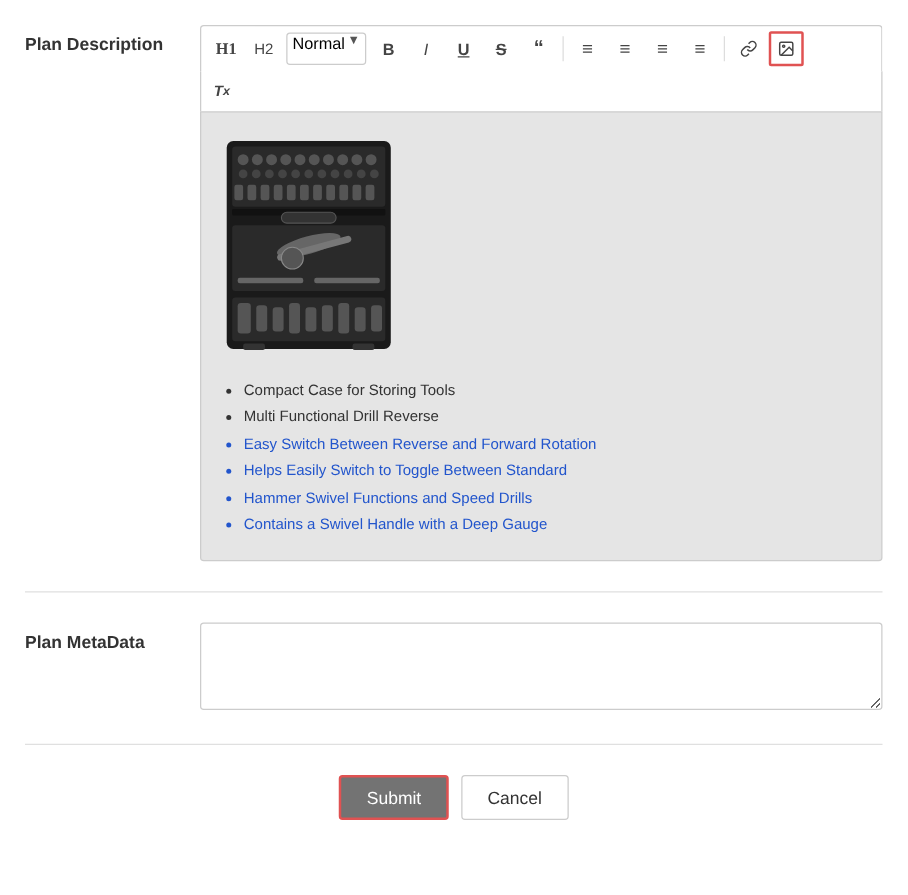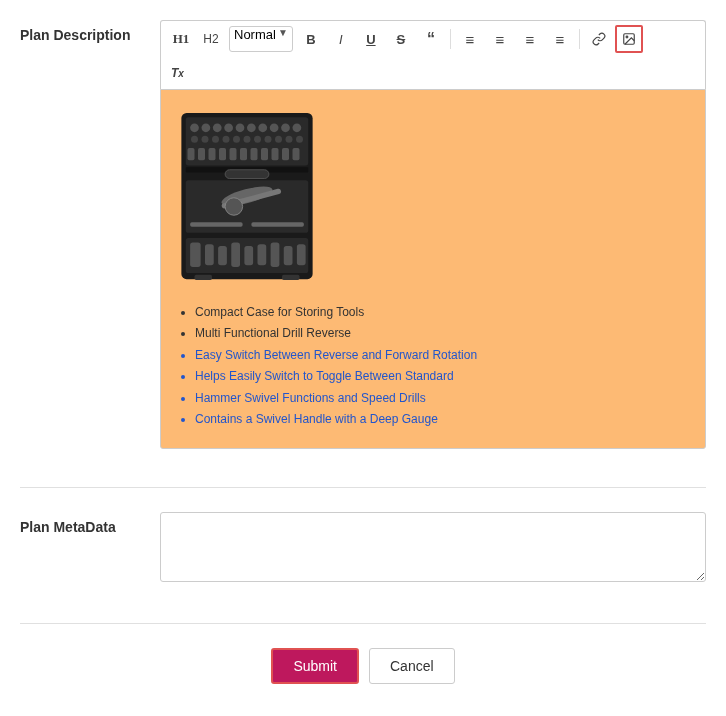--- a/index.html
+++ b/index.html
@@ -10,21 +10,21 @@
       font-size: 14px;
       padding: 20px;
       width: 726px;
       min-height: 716px;
     }
 
     .form-row {
       display: flex;
       align-items: flex-start;
       margin-bottom: 24px;
-      padding-bottom: 38px;
+      padding-bottom: 24px;
       border-bottom: 1px solid #e0e0e0;
     }
 
     .form-label {
       width: 140px;
       min-width: 140px;
       font-weight: 600;
       font-size: 14px;
       color: #333;
       padding-top: 6px;
@@ -113,21 +113,21 @@
       padding: 2px 6px;
       border: 1px solid #ccc;
       border-bottom: none;
       border-top: none;
       background: #fff;
     }
 
     
     .editor-body {
       border: 1px solid #ccc;
-      background: #fdba74;
+      background: #e5e5e5;
       min-height: 360px;
       padding: 16px;
       border-radius: 0 0 3px 3px;
     }
 
     .editor-image-wrap {
       display: flex;
       justify-content: flex-start;
       margin-bottom: 16px;
     }
@@ -178,21 +178,21 @@
 
     
     .buttons-row {
       display: flex;
       justify-content: center;
       gap: 10px;
       margin-top: 20px;
     }
 
     .btn-submit {
-      background: #be185d;
+      background: #737373;
       color: #fff;
       border: 2px solid #e05252;
       padding: 8px 20px;
       cursor: pointer;
       font-size: 14px;
       border-radius: 3px;
     }
 
     .btn-cancel {
       background: #fff;

